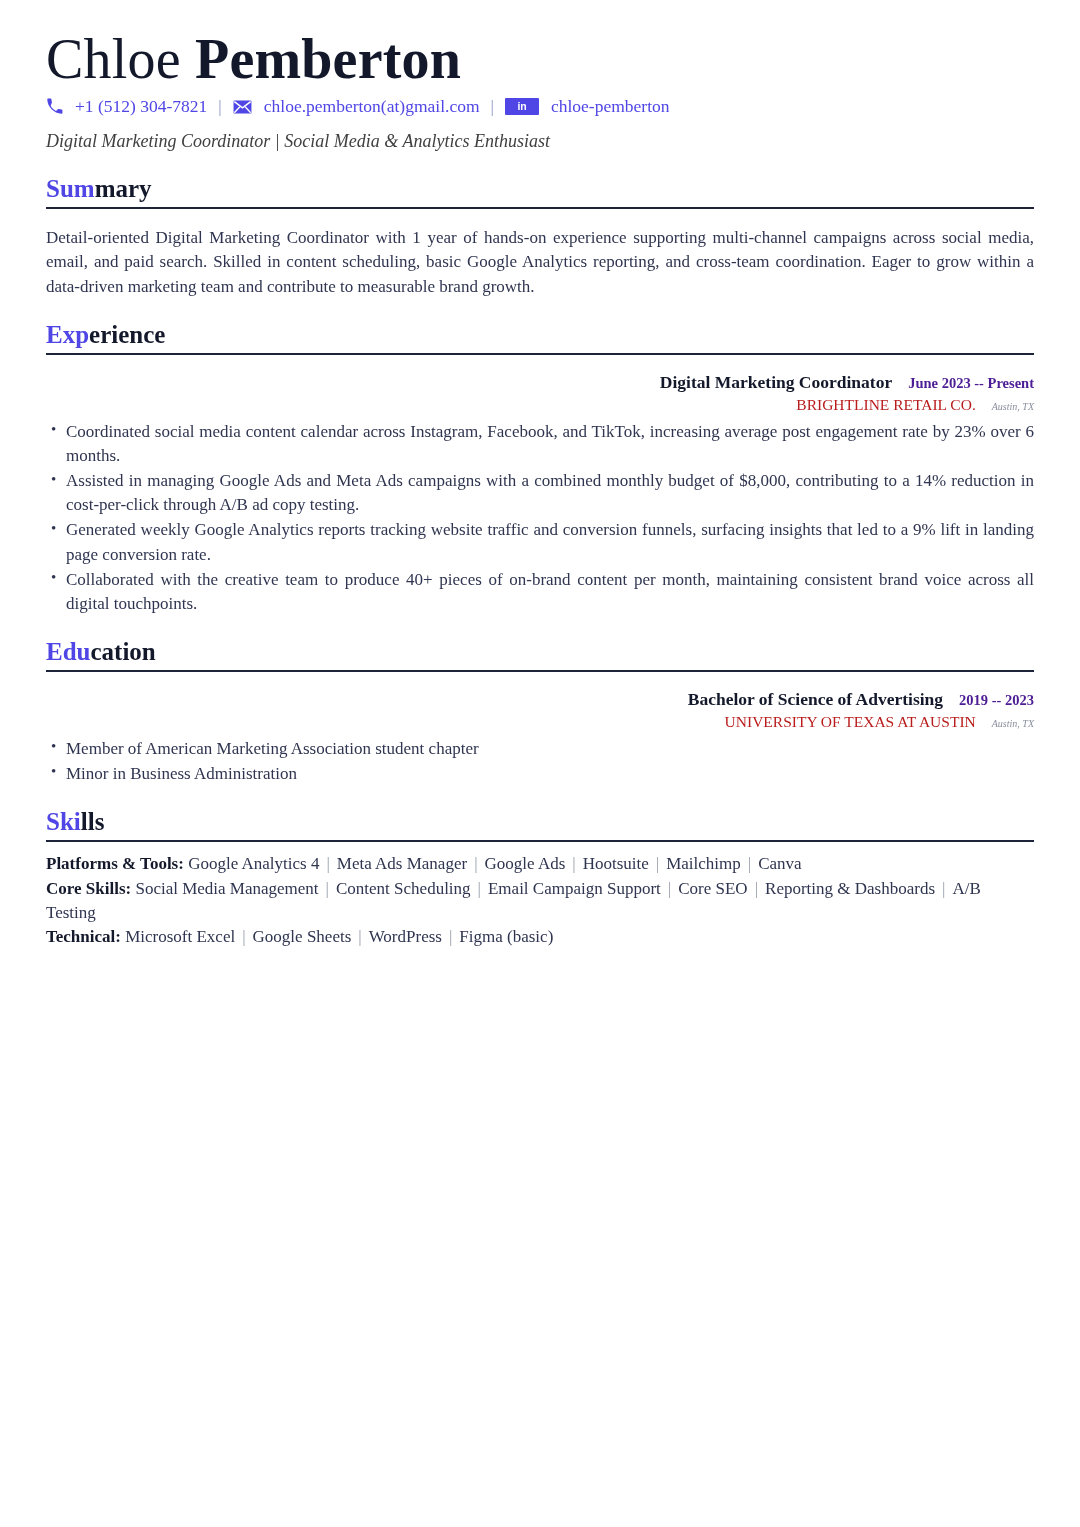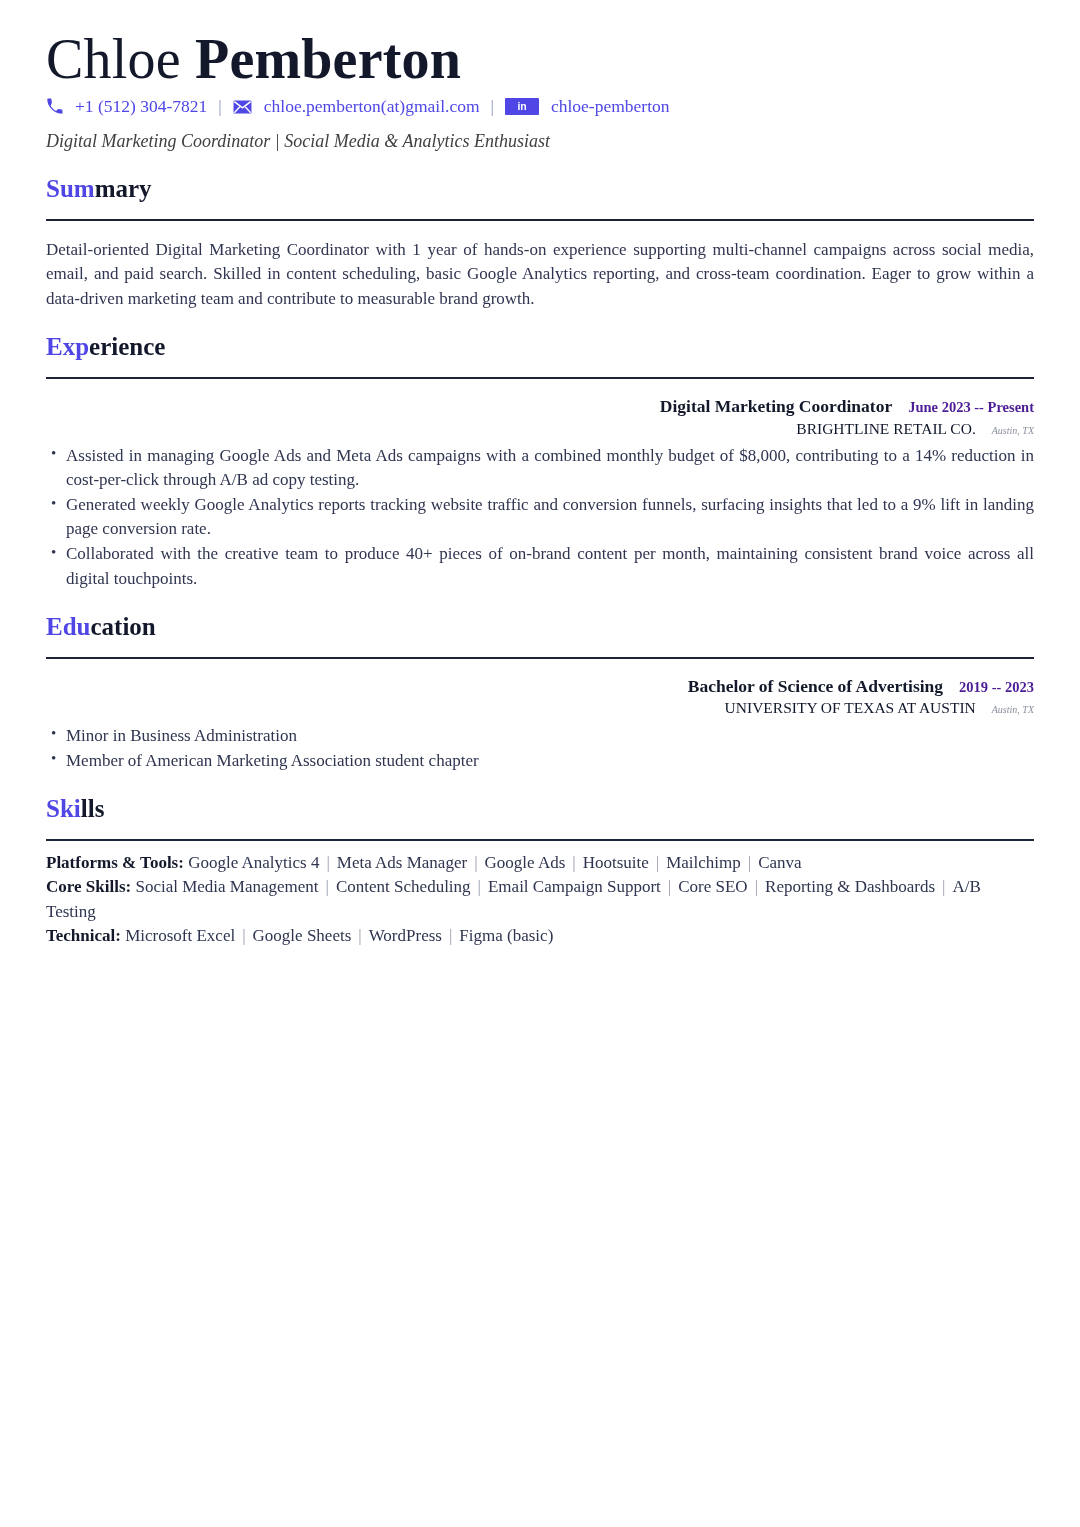--- a/index.html
+++ b/index.html
@@ -89,21 +89,21 @@
     line-height: 1.25;
   }
 
   
   .section { margin-top: 22px; }
   .section-head {
     font-size: 25px;
     font-weight: 700;
     line-height: 1.12;
     color: #13182b;
-    padding-bottom: 16px;
+    padding-bottom: 4px;
     border-bottom: 2.4px solid #1d2338;
     margin: 0 0 0 0;
   }
   .section-head .hl { color: #4f46e5; }
 
   
   .summary-text {
     font-size: 17px;
     line-height: 1.44;
     color: #2f3550;
@@ -128,21 +128,21 @@
   }
   .entry-date {
     font-size: 14.5px;
     font-weight: 700;
     color: #4c1d95;
     line-height: 1.3;
     white-space: nowrap;
   }
   .entry-org {
     font-size: 15.5px;
-    color: #0f172a;
+    color: #b91c1c;
     line-height: 1.3;
     margin-top: 1px;
     margin-left: 24px;
   }
   .entry-loc {
     font-size: 10px;
     font-style: italic;
     color: #8a8f9e;
     line-height: 1.3;
     white-space: nowrap;
@@ -255,20 +255,21 @@
     <div class="entry">
       <div class="entry-row">
         <div class="entry-title">Digital Marketing Coordinator</div>
         <div class="entry-date">June 2023 -- Present</div>
       </div>
       <div class="entry-row">
         <div class="entry-org">BRIGHTLINE RETAIL CO.</div>
         <div class="entry-loc">Austin, TX</div>
       </div>
       <ul class="bullets">
+        <li>Coordinated social media content calendar across Instagram, Facebook, and TikTok, increasing average post engagement rate by 23% over 6 months.</li>
         <li>Assisted in managing Google Ads and Meta Ads campaigns with a combined monthly budget of $8,000, contributing to a 14% reduction in cost-per-click through A/B ad copy testing.</li>
         <li>Generated weekly Google Analytics reports tracking website traffic and conversion funnels, surfacing insights that led to a 9% lift in landing page conversion rate.</li>
         <li>Collaborated with the creative team to produce 40+ pieces of on-brand content per month, maintaining consistent brand voice across all digital touchpoints.</li>
       </ul>
     </div>
   </div>
 
   <div class="section">
     <div class="section-head">
       <span class="hl">Edu</span><span>cation</span>
@@ -277,22 +278,22 @@
     <div class="entry">
       <div class="entry-row">
         <div class="entry-title">Bachelor of Science of Advertising</div>
         <div class="entry-date">2019 -- 2023</div>
       </div>
       <div class="entry-row">
         <div class="entry-org">UNIVERSITY OF TEXAS AT AUSTIN</div>
         <div class="entry-loc">Austin, TX</div>
       </div>
       <ul class="bullets">
+        <li class="nojust">Member of American Marketing Association student chapter</li>
         <li class="nojust">Minor in Business Administration</li>
-        <li class="nojust">Member of American Marketing Association student chapter</li>
       </ul>
     </div>
   </div>
 
   <div class="section">
     <div class="section-head">
       <span class="hl">Ski</span><span>lls</span>
     </div>
 
     <div class="skills-block">

